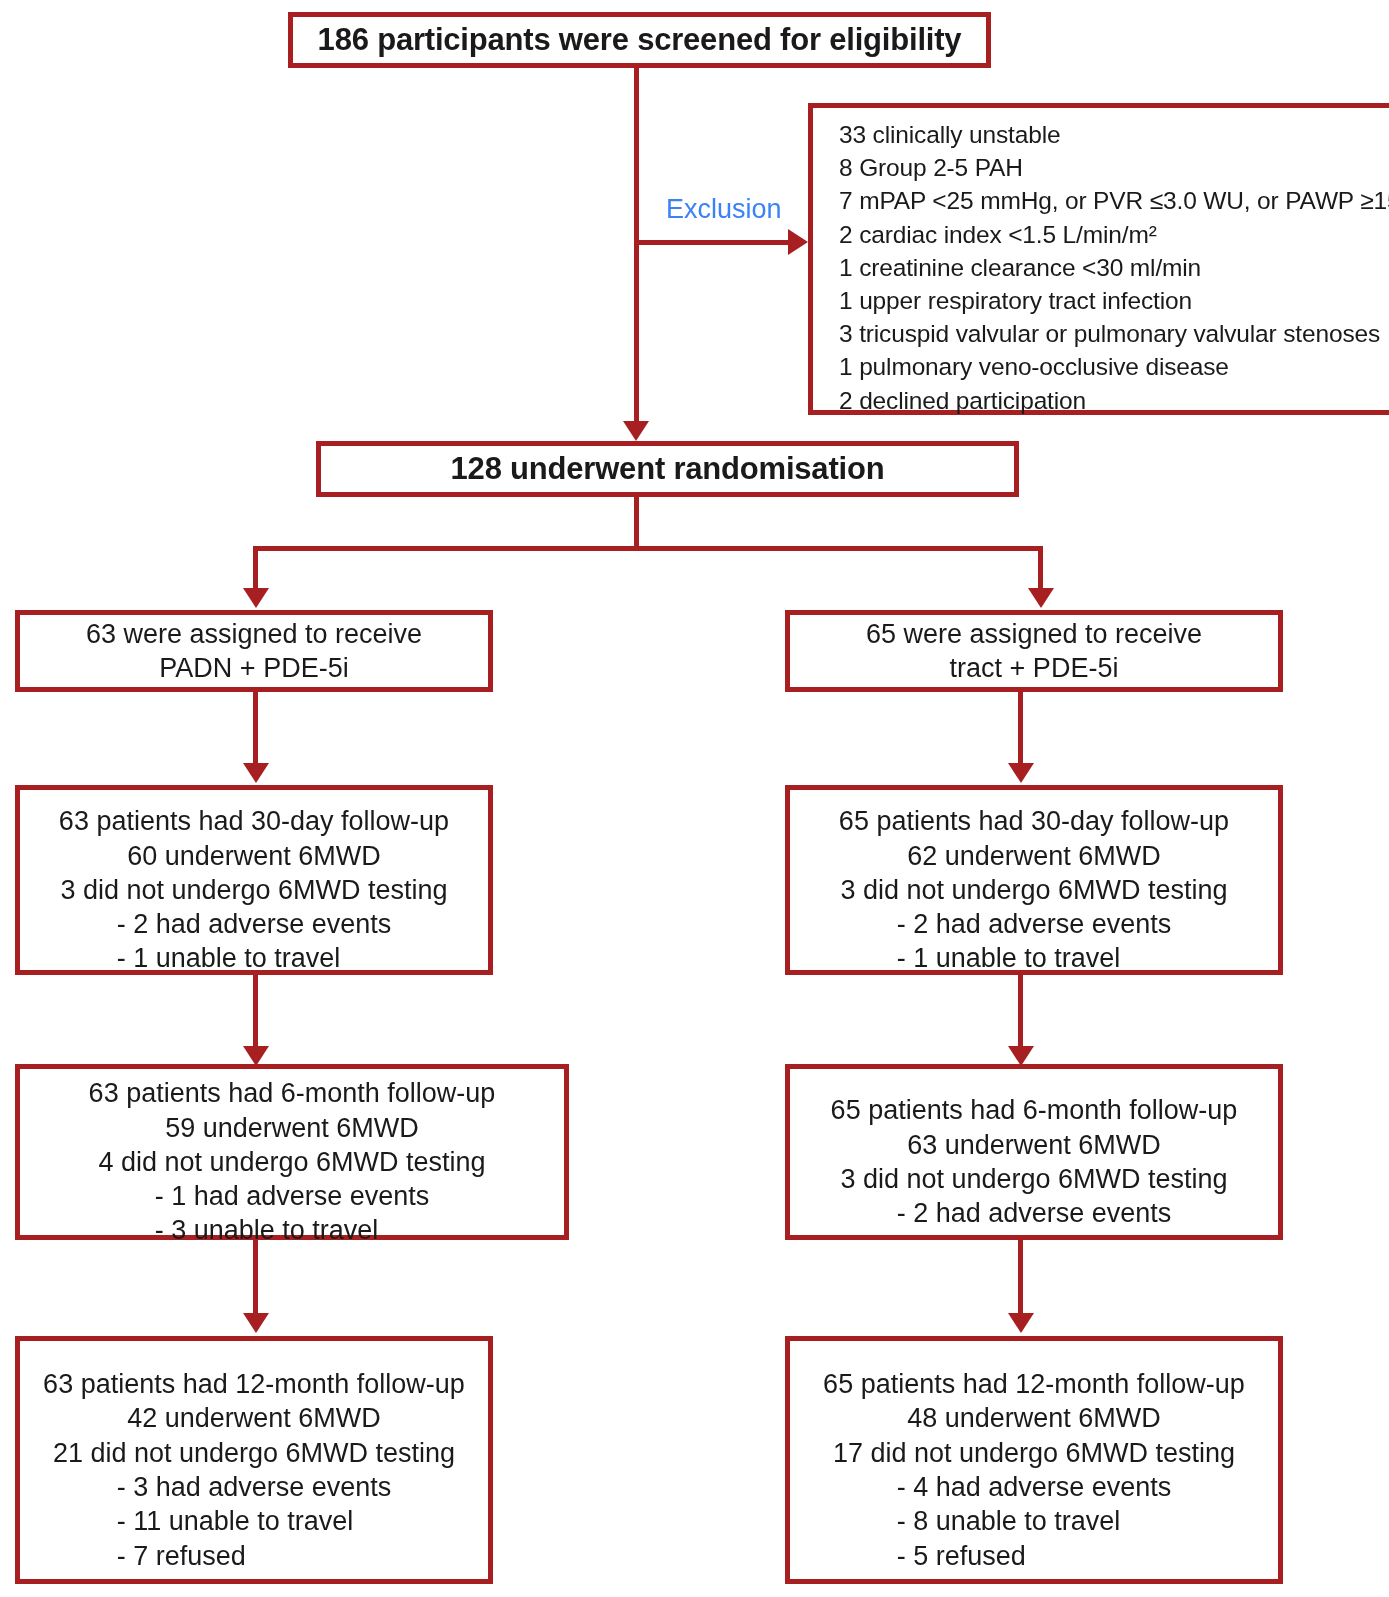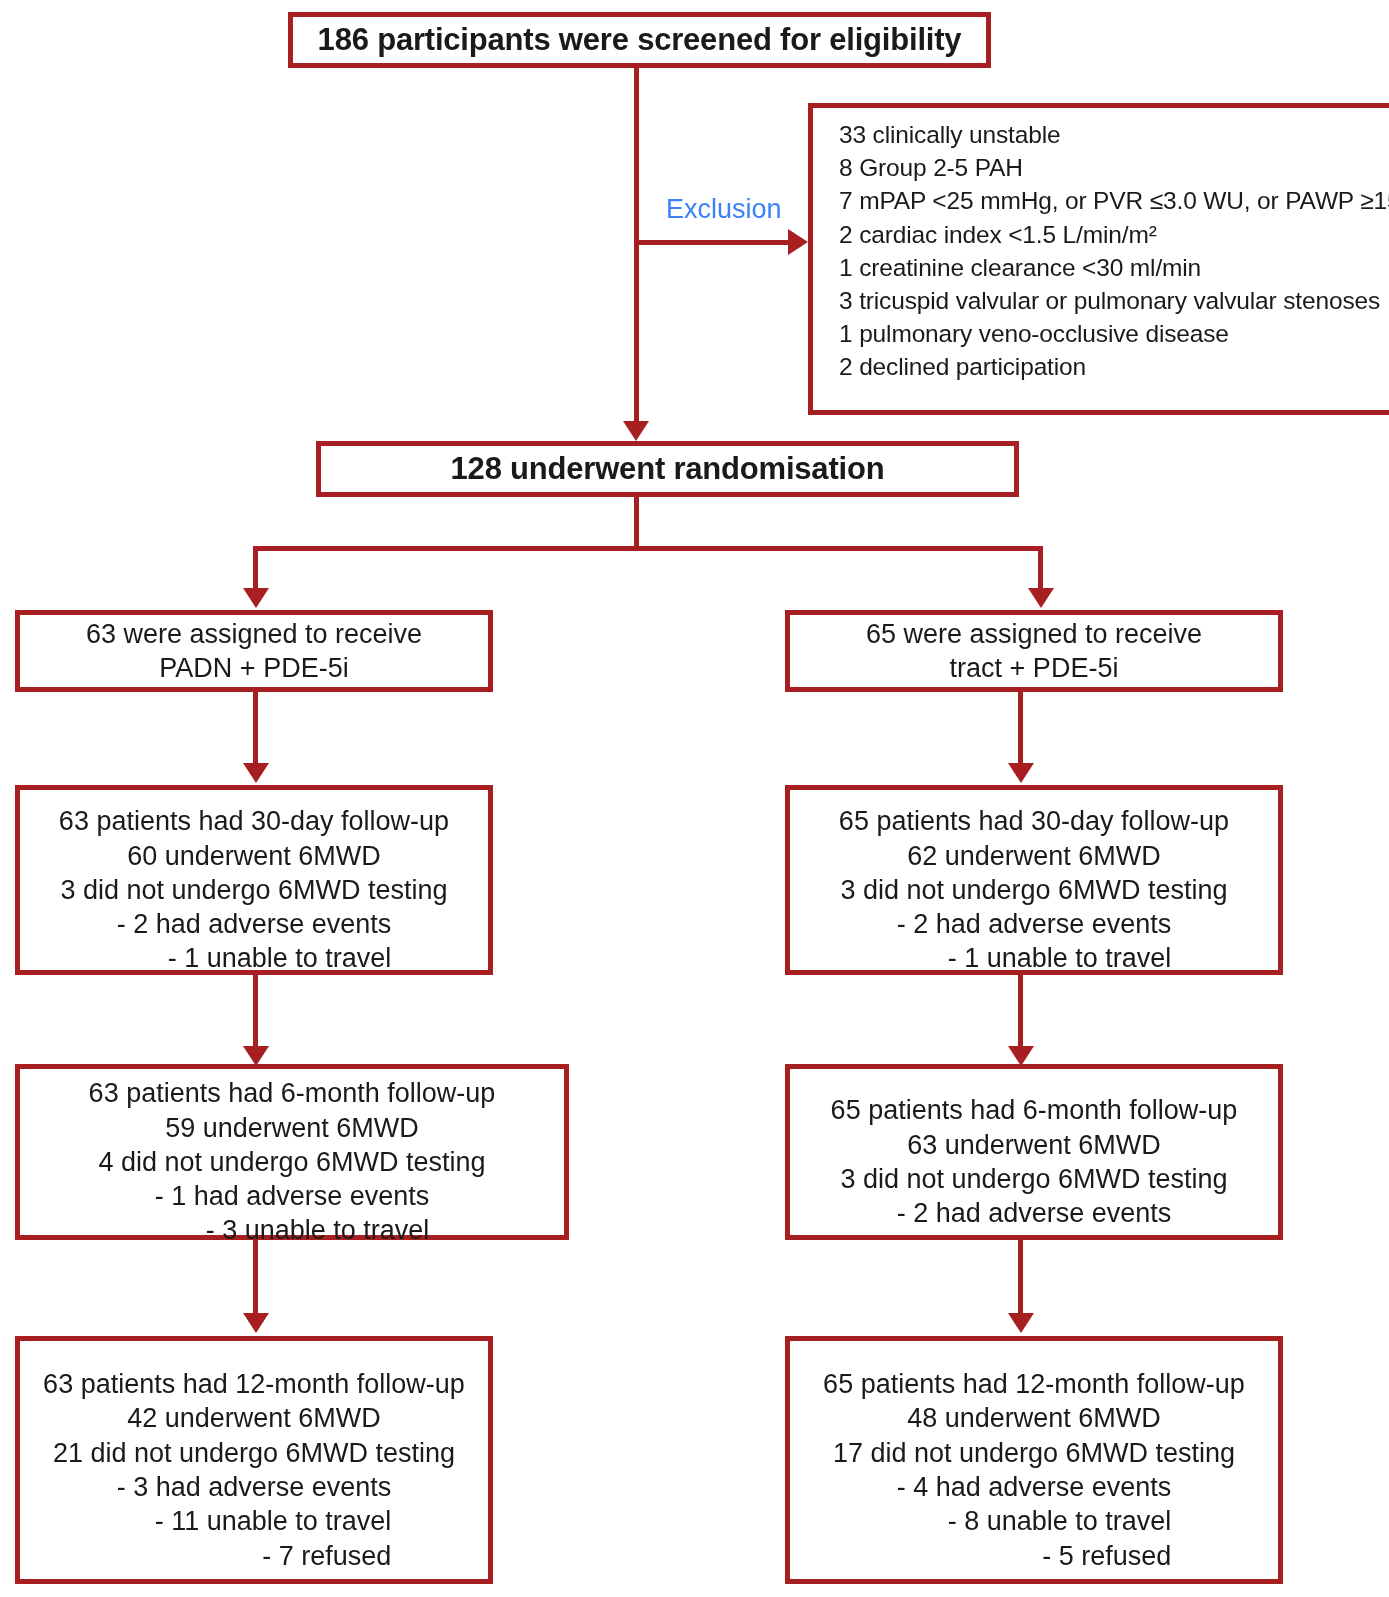--- a/index.html
+++ b/index.html
@@ -25,21 +25,21 @@
     border: 5px solid #a81f22;
     background: #ffffff;
     display: flex;
     flex-direction: column;
     justify-content: center;
     color: #1a1a1a;
   }
   .box.center { align-items: center; text-align: center; }
   .box.left   { align-items: flex-start; text-align: left; }
 
-  .box .line { white-space: pre; line-height: 1.26; text-align: right; }
+  .box .line { white-space: pre; line-height: 1.26; }
 
   .title-box .line {
     font-weight: bold;
     font-size: 31px;
     letter-spacing: -0.2px;
   }
   .excl-box {
     padding: 10px 0 10px 26px;
     justify-content: flex-start;
   }
@@ -99,20 +99,21 @@
   <div class="conn-label" style="left:666px; top:194px;">Exclusion</div>
   <div class="hline" style="left:634px; top:240px; width:155px; height:5px;"></div>
   <div class="arrow-right" style="left:788px; top:229px;"></div>
 
   <div class="box left excl-box" style="left:808px; top:103px; width:607px; height:312px;">
     <div class="line">33 clinically unstable</div>
     <div class="line">8 Group 2-5 PAH</div>
     <div class="line">7 mPAP &lt;25 mmHg, or PVR ≤3.0 WU, or PAWP ≥15 mmHg</div>
     <div class="line">2 cardiac index &lt;1.5 L/min/m²</div>
     <div class="line">1 creatinine clearance &lt;30 ml/min</div>
+    <div class="line">1 upper respiratory tract infection</div>
     <div class="line">3 tricuspid valvular or pulmonary valvular stenoses</div>
     <div class="line">1 pulmonary veno-occlusive disease</div>
     <div class="line">2 declined participation</div>
   </div>
 
   <div class="box center title-box" style="left:288px; top:441px; width:703px; height:56px;margin-left:28px;">
     <div class="line">128 underwent randomisation</div>
   </div>
 
   <div class="vline" style="left:634px; top:497px; width:5px; height:52px;"></div>

